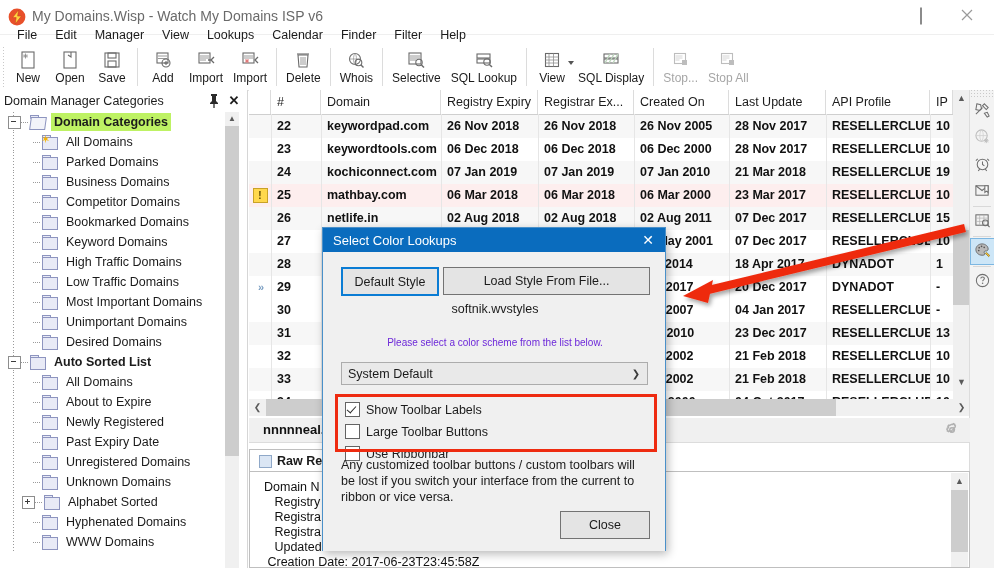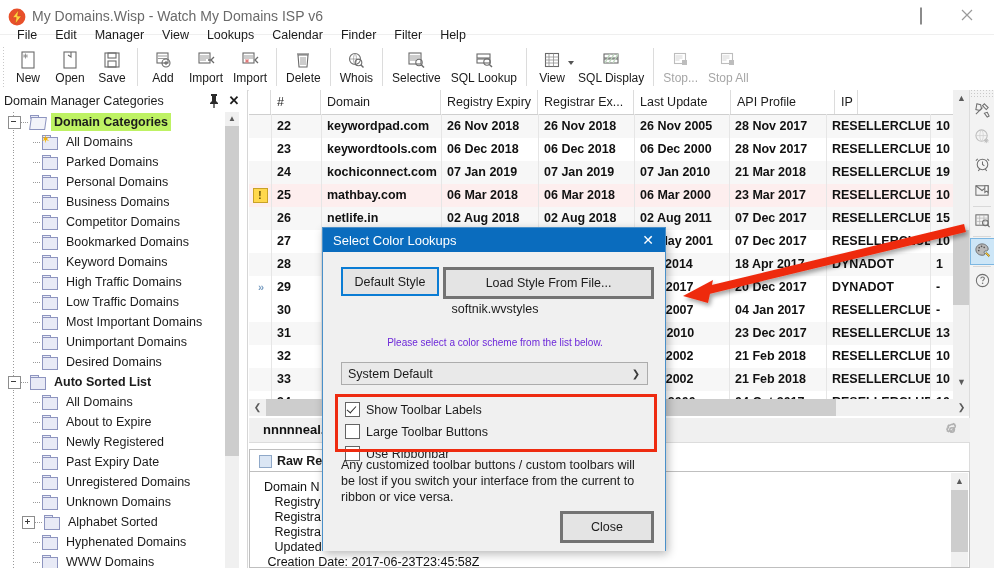--- a/index.html
+++ b/index.html
@@ -120,21 +120,21 @@
   .dvscroll .ar{position:absolute;left:0;top:0;width:17px;height:17px;text-align:center;line-height:17px;font-size:9px;color:#5a5a5a;}
   .dvscroll .thumb{position:absolute;left:0;top:17px;width:17px;height:62px;background:#cdcdcd;}
 
   
   .dlg{position:absolute;left:322px;top:227px;width:344px;height:324px;background:#f0f0f0;border:1px solid #4a90c9;box-sizing:border-box;
        box-shadow:2px 3px 9px rgba(0,0,0,.28);}
   .dlg-title{height:24px;background:#0a6cbe;display:flex;align-items:center;justify-content:space-between;padding:0 0 0 10px;}
   .dlg-title .t{color:#fff;font-size:13px;}
   .dlg-x{width:34px;height:24px;color:#fff;font-size:14px;display:flex;align-items:center;justify-content:center;cursor:default;}
   .dlg-body{position:relative;height:299px;background:#f0f0f0;}
-  .btn{background:#e4e4e4;border:3px solid #737373;font-size:12.5px;color:#1b1b1b;cursor:default;
+  .btn{background:#e4e4e4;border:1px solid #737373;font-size:12.5px;color:#1b1b1b;cursor:default;
        display:flex;align-items:center;justify-content:center;font-family:"Liberation Sans",sans-serif;}
   .btn.focus{border:2px solid #0a7cd4;background:#e4e4e4;}
   .dlg .b-default{position:absolute;left:18px;top:15px;width:94px;height:25px;}
   .dlg .b-load{position:absolute;left:120px;top:15px;width:205px;height:26px;}
   .dlg .stylename{position:absolute;left:0;top:50px;width:344px;text-align:center;font-size:12.5px;color:#1b1b1b;}
   .dlg .hint{position:absolute;left:0;top:85px;width:344px;text-align:center;font-size:10px;color:#6d28d9;}
   .dlg .combo{position:absolute;left:18px;top:110px;width:307px;height:23px;background:#e9e9e9;border:1px solid #acacac;box-sizing:border-box;
               display:flex;align-items:center;padding-left:6px;font-size:12.5px;color:#1b1b1b;cursor:default;}
   .dlg .combo .cv{flex:1;}
   .dlg .combo .cd{width:22px;text-align:center;font-size:10px;color:#3a3a3a;}
@@ -390,31 +390,20 @@
         </div>
         <div class="tnode">
           <span class="tguide"></span>
           <span style="width:14px;flex:0 0 auto"></span>
           <span class="tspacer"></span>
           <span class="tdash"></span>
           <span class="folder ">
             <span class="ft"></span>
             <span class="fb"></span>
           </span>
-          <span class="tlabel">Personal Domains</span>
-        </div>
-        <div class="tnode">
-          <span class="tguide"></span>
-          <span style="width:14px;flex:0 0 auto"></span>
-          <span class="tspacer"></span>
-          <span class="tdash"></span>
-          <span class="folder ">
-            <span class="ft"></span>
-            <span class="fb"></span>
-          </span>
           <span class="tlabel">Business Domains</span>
         </div>
         <div class="tnode">
           <span class="tguide"></span>
           <span style="width:14px;flex:0 0 auto"></span>
           <span class="tspacer"></span>
           <span class="tdash"></span>
           <span class="folder ">
             <span class="ft"></span>
             <span class="fb"></span>
@@ -614,20 +603,21 @@
     </div>
   </div>
 
   <div class="grid">
     <div class="ghead" id="ghead">
         <div class="gh" style="width: 22px;"></div>
         <div class="gh" style="width: 50px;">#</div>
         <div class="gh" style="width: 120px;">Domain</div>
         <div class="gh" style="width: 97px;">Registry Expiry</div>
         <div class="gh" style="width: 96px;">Registrar Ex...</div>
+        <div class="gh" style="width: 95px;">Created On</div>
         <div class="gh" style="width: 97px;">Last Update</div>
         <div class="gh" style="width: 104px;">API Profile</div>
         <div class="gh" style="width: 23px;">IP</div>
       </div>
     <div id="gbody">
         <div class="grow alt">
           <div class="gc mark" style="width: 22px;"></div>
           <div class="gc" style="width: 50px;">22</div>
           <div class="gc" style="width: 120px;">keywordpad.com</div>
           <div class="gc" style="width: 97px;">26 Nov 2018</div>

